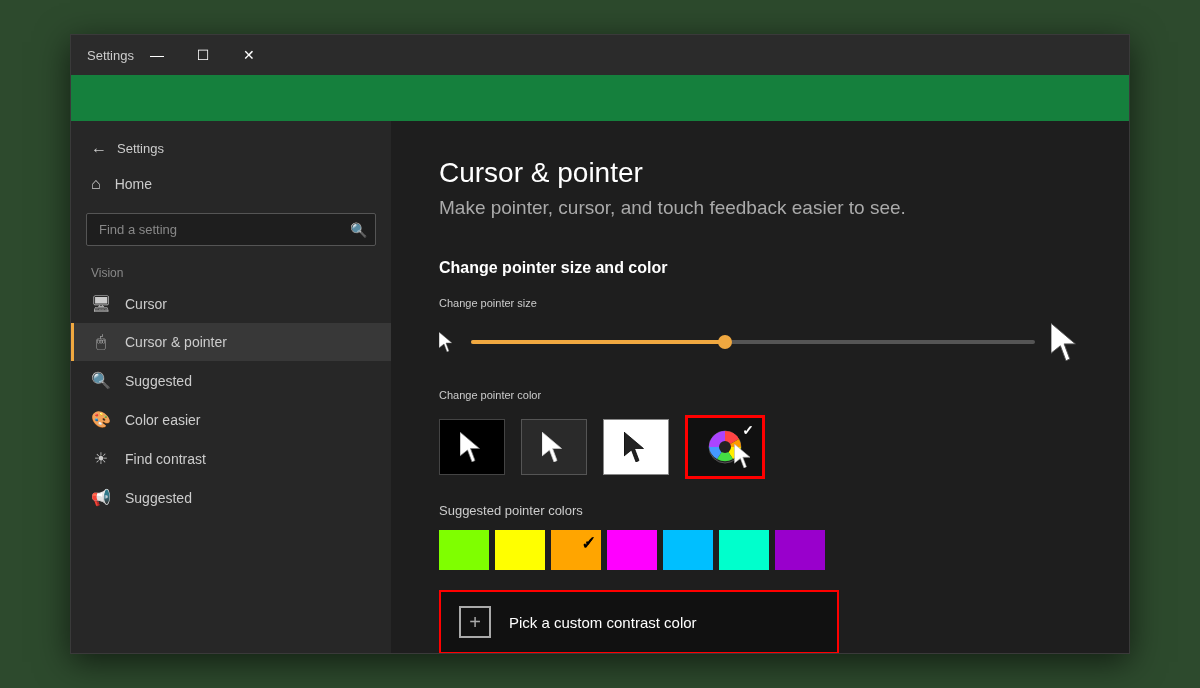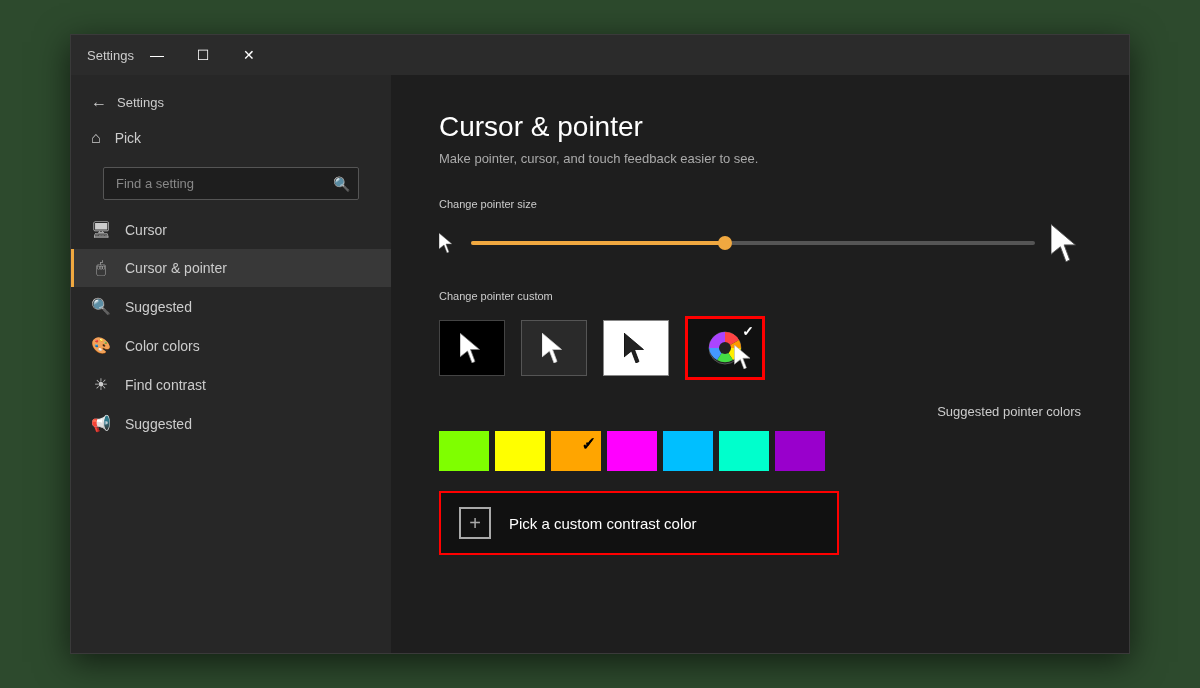--- a/index.html
+++ b/index.html
@@ -14,20 +14,21 @@
       overflow: hidden;
     }
     .window {
       width: 1060px;
       height: 620px;
       background: #15803d;
       display: flex;
       flex-direction: column;
       border: 1px solid #3a3a3a;
       box-shadow: 0 8px 32px rgba(0,0,0,0.6);
+      gap: 46px;
     }
     .titlebar {
       height: 40px;
       background: #2b2b2b;
       display: flex;
       align-items: center;
       padding: 0 12px;
       flex-shrink: 0;
     }
     .titlebar-controls {
@@ -75,21 +76,21 @@
     .sidebar-home {
       display: flex;
       align-items: center;
       padding: 10px 20px;
       color: #cccccc;
       cursor: pointer;
       font-size: 14px;
     }
     .sidebar-home-icon { margin-right: 14px; font-size: 16px; }
     .sidebar-search {
-      margin: 10px 32px;
+      margin: 10px 15px;
       position: relative;
     }
     .sidebar-search input {
       width: 100%;
       background: #1e1e1e;
       border: 1px solid #555;
       color: #cccccc;
       padding: 8px 36px 8px 12px;
       font-size: 13px;
       outline: none;
@@ -153,23 +154,23 @@
       padding: 36px 48px;
       overflow-y: auto;
       color: #ffffff;
     }
     .main-title {
       font-size: 28px;
       font-weight: 300;
       margin-bottom: 8px;
     }
     .main-subtitle {
-      font-size: 13px;
+      font-size: 19px;
       color: #aaa;
-      margin-bottom: 32px;
+      margin-bottom: 40px;
     }
     .section-heading {
       font-size: 16px;
       font-weight: 600;
       margin-bottom: 20px;
     }
     .subsection-label {
       font-size: 11px;
       color: #ccc;
       margin-bottom: 14px;
@@ -221,21 +222,20 @@
     }
     .color-option-black {
       background: #000;
       border: 1px solid #444;
     }
     
     .suggested-label {
       font-size: 13px;
       color: #ccc;
       margin-bottom: 12px;
-      text-align: right;
     }
     .suggested-colors {
       display: flex;
       gap: 6px;
       margin-bottom: 20px;
     }
     .sug-color {
       width: 50px;
       height: 40px;
       cursor: pointer;
@@ -300,84 +300,86 @@
   <div class="content">
 
     <div class="sidebar">
       <div class="sidebar-back">
         <span class="back-arrow">←</span>
         <span>Settings</span>
       </div>
 
       <div class="sidebar-home">
         <span class="sidebar-home-icon">⌂</span>
-        <span>Pick</span>
+        <span>Home</span>
       </div>
 
       <div class="sidebar-search">
         <input type="text" placeholder="Find a setting" style="">
         <button class="search-icon-btn">🔍</button>
       </div>
 
 
+      <div class="sidebar-group-label">Vision</div>
 
       <div class="sidebar-item">
         <span class="sidebar-item-icon">🖥</span>
         <span>Cursor</span>
       </div>
 
       <div class="sidebar-item active">
         <span class="sidebar-item-icon">🖱</span>
         <span>Cursor &amp; pointer</span>
       </div>
 
       <div class="sidebar-item">
         <span class="sidebar-item-icon">🔍</span>
         <span>Suggested</span>
       </div>
 
       <div class="sidebar-item">
         <span class="sidebar-item-icon">🎨</span>
-        <span>Color colors</span>
+        <span>Color easier</span>
       </div>
 
       <div class="sidebar-item">
         <span class="sidebar-item-icon">☀</span>
         <span>Find contrast</span>
       </div>
 
       <div class="sidebar-item">
         <span class="sidebar-item-icon">📢</span>
         <span>Suggested</span>
       </div>
     </div>
 
     <div class="main">
       <h1 class="main-title">Cursor &amp; pointer</h1>
       <p class="main-subtitle">Make pointer, cursor, and touch feedback easier to see.</p>
 
+      <h2 class="section-heading">Change pointer size and color</h2>
 
       <p class="subsection-label">Change pointer size</p>
       <div class="slider-row">
 
         <svg width="16" height="20" viewBox="0 0 16 20">
           <polygon points="0,0 0,16 5,12 8,20 10,19 7,11 13,11" fill="white" stroke="#555" stroke-width="0.5"></polygon>
         </svg>
 
         <div class="slider-track">
           <div class="slider-fill" style="width:45%;"></div>
           <div class="slider-thumb" style="left:45%;"></div>
         </div>
 
         <svg width="30" height="38" viewBox="0 0 16 20">
           <polygon points="0,0 0,16 5,12 8,20 10,19 7,11 13,11" fill="white" stroke="#555" stroke-width="0.5"></polygon>
         </svg>
       </div>
 
-      <p class="subsection-label">Change pointer custom</p>
+      <p class="subsection-label">Change pointer color</p>
       <div class="color-row">
 
         <div class="color-option color-option-black">
           <svg width="24" height="30" viewBox="0 0 16 20">
             <polygon points="0,0 0,16 5,12 8,20 10,19 7,11 13,11" fill="white" stroke="#777" stroke-width="0.5"></polygon>
           </svg>
         </div>
 
         <div class="color-option" style="background:#2a2a2a; border:1px solid #555;">
           <svg width="24" height="30" viewBox="0 0 16 20">

